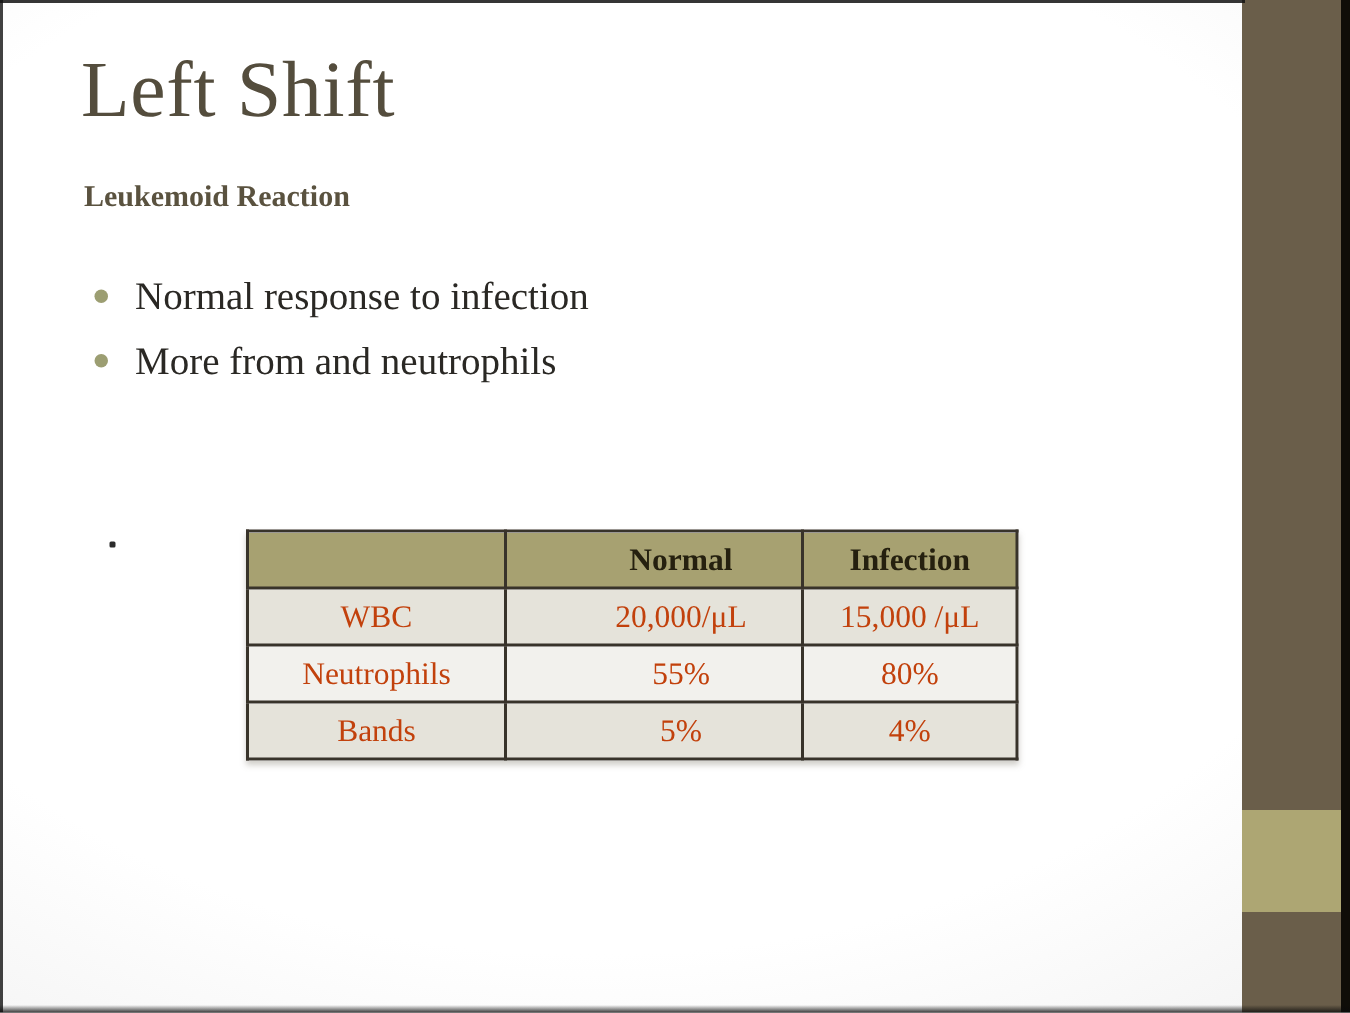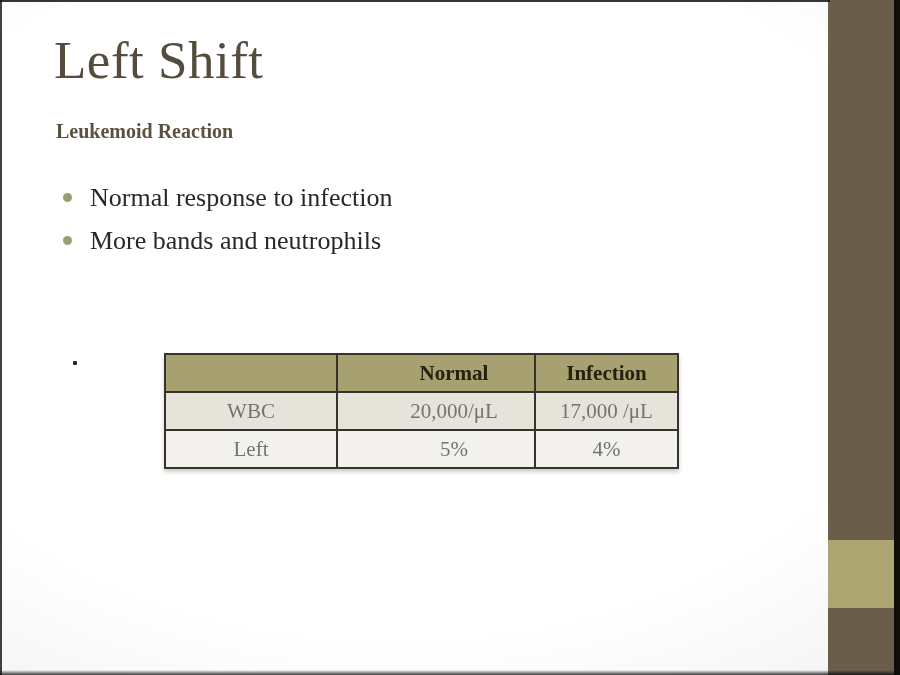--- a/index.html
+++ b/index.html
@@ -84,61 +84,66 @@
   }
   table.cmp .c0{width:162px;}
   table.cmp .c1{width:152px;padding-left:40px;}
   table.cmp .c2{width:133px;}
   table.cmp thead th{
     background:#a7a171;
     color:#25200f;font-weight:bold;
   }
   table.cmp tbody tr:nth-child(odd) td{background:#e5e3da;}
   table.cmp tbody tr:nth-child(even) td{background:#f2f1ed;}
-  table.cmp tbody td{color:#737373;}
+  table.cmp tbody td{color:#c2410c;}
 </style>
 </head>
 <body>
 
 <div class="frame">
 
   <div class="slide">
 
     <div class="title">Left Shift</div>
     <div class="subtitle">Leukemoid Reaction</div>
 
     <ul class="bullets">
       <li>
         <span class="bullet-dot"></span>
         <span>Normal response to infection</span>
       </li>
       <li>
         <span class="bullet-dot"></span>
-        <span>More bands and neutrophils</span>
+        <span>More from and neutrophils</span>
       </li>
     </ul>
 
     <div class="stray-dot"></div>
 
     <table class="cmp">
       <thead>
         <tr>
           <th class="c0"></th>
           <th class="c1">Normal</th>
           <th class="c2">Infection</th>
         </tr>
       </thead>
       <tbody>
         <tr>
           <td class="c0">WBC</td>
           <td class="c1">20,000/μL</td>
-          <td class="c2">17,000 /μL</td>
+          <td class="c2">15,000 /μL</td>
         </tr>
         <tr>
-          <td class="c0">Left</td>
+          <td class="c0">Neutrophils</td>
+          <td class="c1">55%</td>
+          <td class="c2">80%</td>
+        </tr>
+        <tr>
+          <td class="c0">Bands</td>
           <td class="c1">5%</td>
           <td class="c2">4%</td>
         </tr>
       </tbody>
     </table>
   </div>
 
   <div class="sidebar"></div>
   <div class="sidebar-accent"></div>
   <div class="right-strip"></div>

